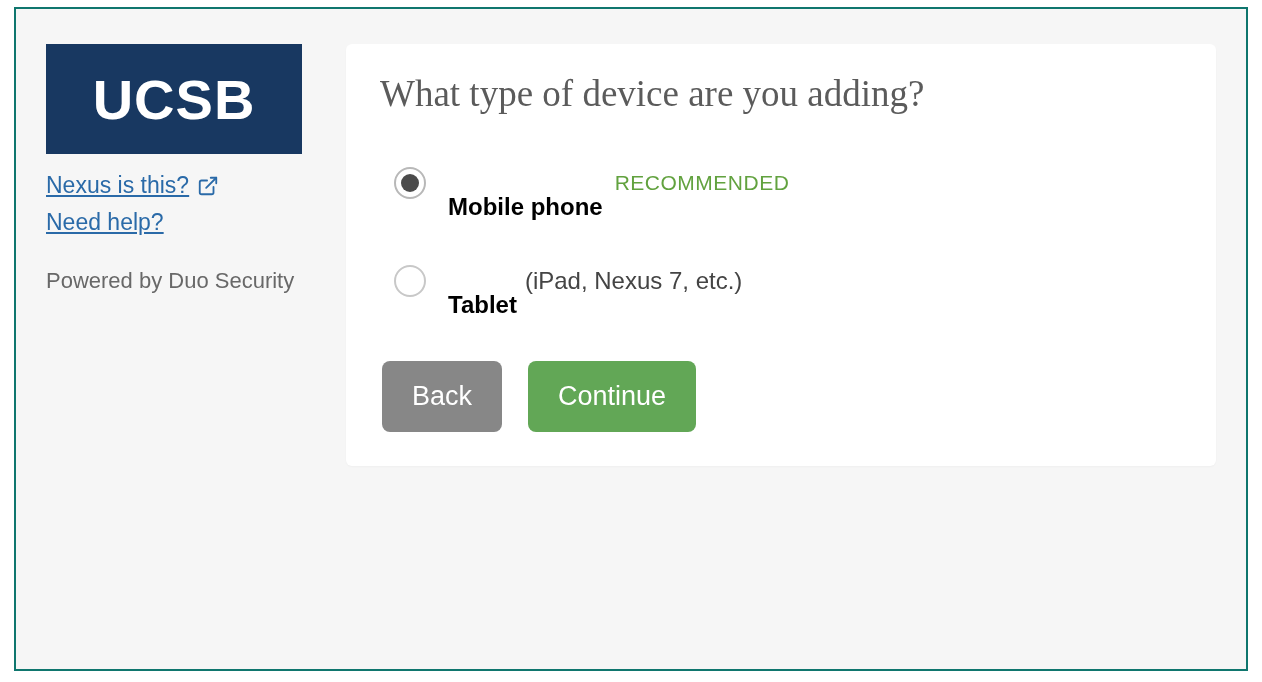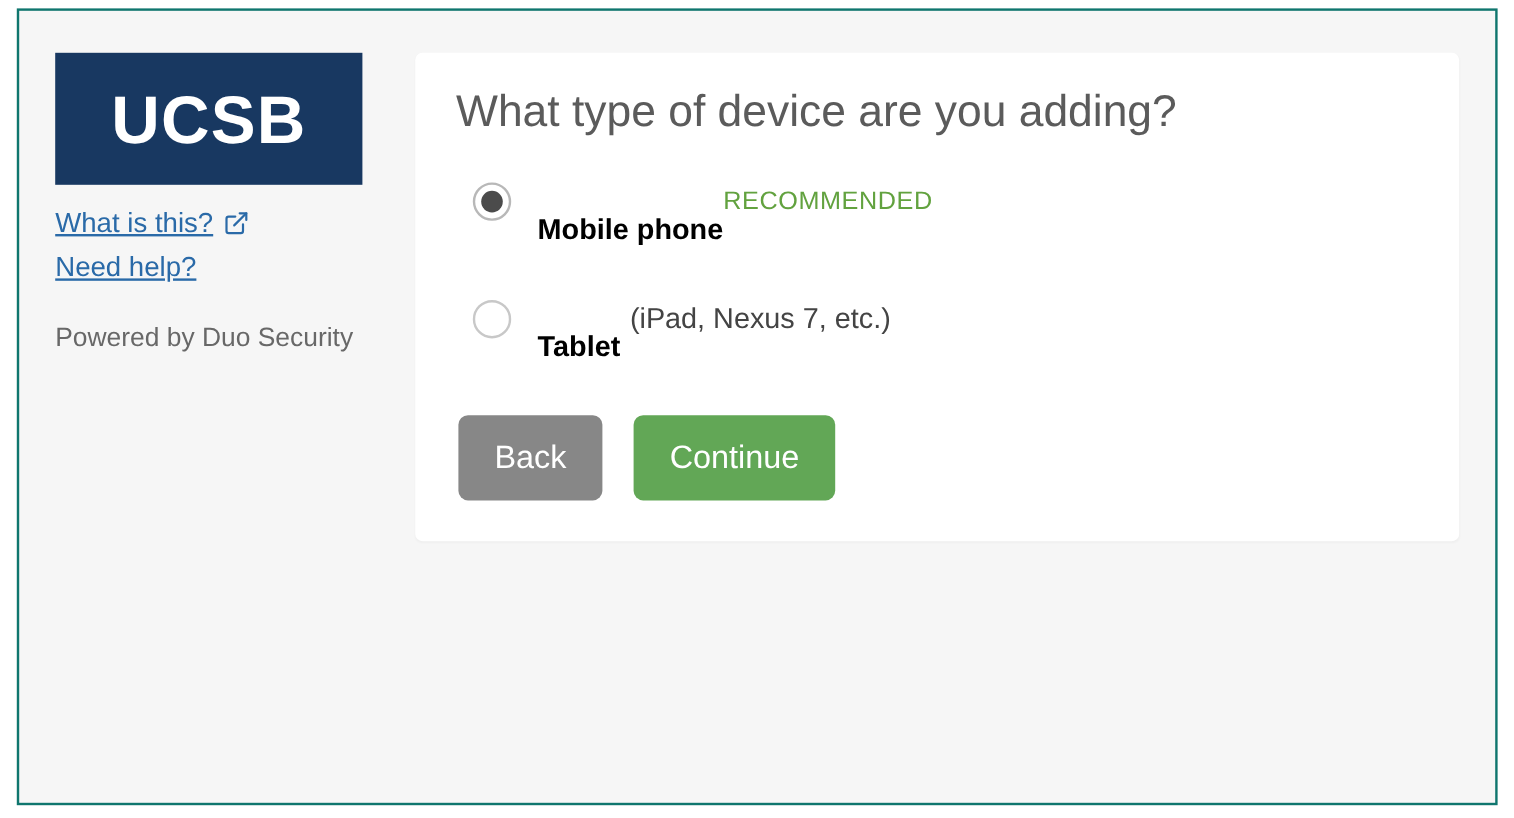--- a/index.html
+++ b/index.html
@@ -85,21 +85,22 @@
       border-radius: 6px;
       padding: 28px 34px 34px 34px;
       box-shadow: 0 1px 2px rgba(0,0,0,0.03);
       height: fit-content;
     }
 
     .card-title {
       font-size: 37px;
       font-weight: 400;
       color: #5b5b5b;
-      margin-bottom: 16px;
+      margin-bottom: 30px;
+      font-family: Liberation Serif, serif;
     }
 
     .options {
       margin-left: 14px;
       margin-bottom: 42px;
     }
 
     .option-row {
       display: flex;
       align-items: center;
@@ -137,20 +138,21 @@
     }
 
     .option-label {
       font-size: 24px;
       font-weight: 700;
       color: #000000;
       margin-top: 48px;
     }
 
     .option-badge {
+      margin-left: 12px;
       font-size: 21px;
       font-weight: 400;
       color: #62a23f;
       letter-spacing: 0.5px;
     }
 
     .option-extra {
       margin-left: 8px;
       font-size: 24px;
       font-weight: 400;
@@ -186,21 +188,21 @@
 
 <div class="duo-frame">
 
   <aside class="sidebar">
     <div class="logo-box">
       <span class="logo-text">UCSB</span>
     </div>
 
     <div class="sidebar-links">
       <div class="sidebar-link">
-        <a>What is this?</a>
+        <a>Nexus is this?</a>
         <span class="external-link-icon">
           <svg width="22" height="22" viewBox="0 0 24 24" fill="none" stroke="currentColor" stroke-width="2" stroke-linecap="round" stroke-linejoin="round">
             <path d="M18 13v6a2 2 0 0 1-2 2H5a2 2 0 0 1-2-2V8a2 2 0 0 1 2-2h6"></path>
             <polyline points="15 3 21 3 21 9"></polyline>
             <line x1="10" y1="14" x2="21" y2="3"></line>
           </svg>
         </span>
       </div>
       <div class="sidebar-link">
         <a>Need help?</a>

